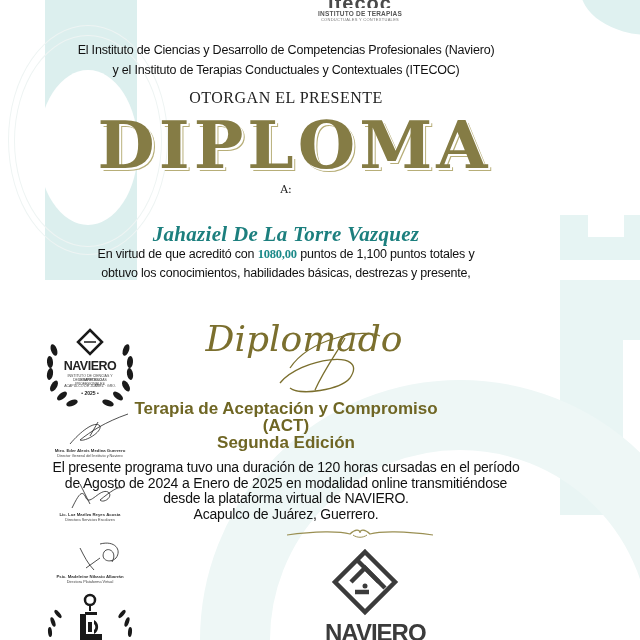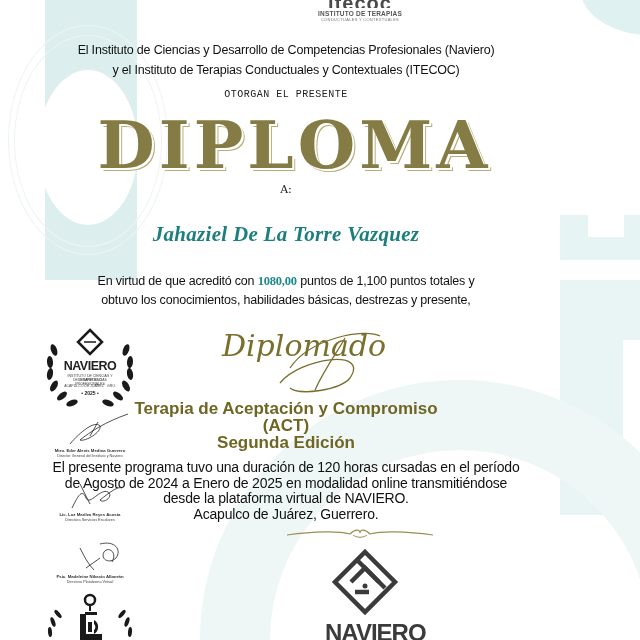--- a/index.html
+++ b/index.html
@@ -19,29 +19,29 @@
 
   .content { position: absolute; inset: 0; }
   .centered { position: absolute; left: 0; width: 572px; text-align: center; }
 
   .itecoc-logo { position: absolute; left: 300px; top: 0; width: 120px; height: 30px; text-align: center; }
   .itecoc-mark { font-family: "Liberation Sans", sans-serif; font-weight: 900; font-size: 20px; color: #4a4a4a; letter-spacing: 1px; line-height: 10px; height: 10px; overflow: hidden; display: block; margin-top: -2px; }
   .itecoc-sub1 { font-size: 6.5px; font-weight: bold; color: #555; display: block; margin-top: 2px; letter-spacing: 0.2px; }
   .itecoc-sub2 { font-size: 4px; color: #777; display: block; letter-spacing: 0.3px; }
 
   .intro { top: 40px; font-size: 12.5px; line-height: 20px; color: #111; letter-spacing: -0.2px; }
-  .otorgan { top: 89px; font-family: Liberation Mono, monospace; font-size: 10px; letter-spacing: 0.5px; color: #222; }
+  .otorgan { top: 89px; font-family: Liberation Serif, serif; font-size: 16px; letter-spacing: 0.5px; color: #222; }
   .diploma-title { top: 103px; font-family: "DejaVu Serif", serif; font-size: 66px; line-height: 84px; color: #857c45; letter-spacing: 4px; font-weight: bold; text-shadow: 2px 2px 0 #ffffff, 3px 3px 0 #b7ae78; padding-left: 17px; }
   .a-label { top: 183px; font-family: "DejaVu Serif", serif; font-size: 11px; color: #222; }
 
   .recipient { top: 222px; font-family: "Liberation Serif", serif; font-style: italic; font-weight: bold; font-size: 21px; color: #1c7f7e; letter-spacing: 0.3px; }
-  .body-text { top: 272px; font-size: 12.5px; line-height: 19px; color: #111; letter-spacing: -0.2px; }
+  .body-text { top: 245px; font-size: 12.5px; line-height: 19px; color: #111; letter-spacing: -0.2px; }
   .points { font-family: "Liberation Serif", serif; font-weight: bold; color: #1c8a89; font-size: 12.5px; }
 
-  .diplomado-script { top: 328px; font-family: "DejaVu Serif", serif; font-style: italic; font-size: 30px; color: #7b6f2e; }
+  .diplomado-script { top: 318px; font-family: "DejaVu Serif", serif; font-style: italic; font-size: 36px; color: #7b6f2e; }
   .program-title { top: 400px; font-size: 17px; font-weight: bold; color: #6f6624; line-height: 17px; }
   .details { top: 460px; font-size: 14px; line-height: 15.5px; color: #111; letter-spacing: -0.2px; }
 
   .divider { position: absolute; left: 285px; top: 527px; width: 150px; height: 12px; }
 
   .naviero-logo { position: absolute; left: 325px; top: 548px; width: 80px; height: 92px; }
   .naviero-word { position: absolute; left: 0; top: 73px; width: 80px; text-align: center; font-size: 24px; font-weight: bold; color: #3b3b3b; letter-spacing: -1px; line-height: 24px; }
 
   .seal { position: absolute; left: 40px; top: 320px; width: 100px; height: 95px; }
   .seal-name { position: absolute; left: 0; top: 39px; width: 100px; text-align: center; font-size: 12.5px; font-weight: bold; color: #222; letter-spacing: -0.5px; }

